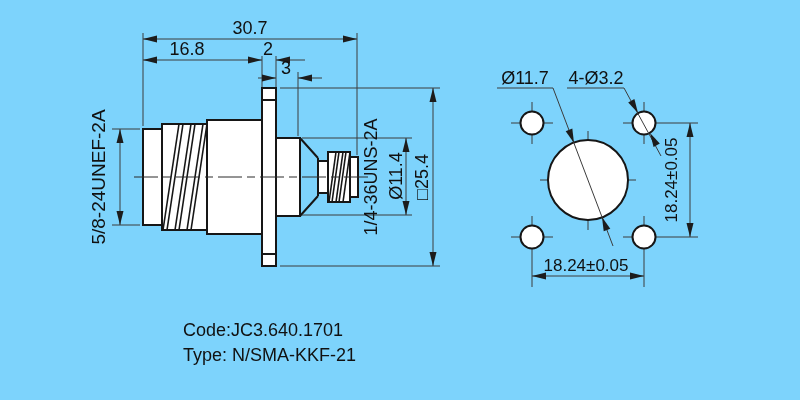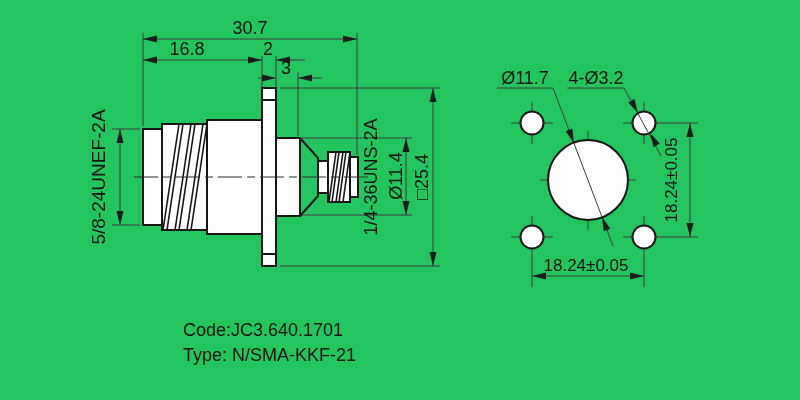--- a/index.html
+++ b/index.html
@@ -1,16 +1,16 @@
 <!DOCTYPE html>
 <html><head>
 <meta charset="utf-8">
 <style>
   html,body{margin:0;padding:0;background:#fff;}
-  .canvas{position:relative;width:800px;height:400px;background:#22c55e;overflow:hidden;}
+  .canvas{position:relative;width:800px;height:400px;background:#7dd3fc;overflow:hidden;}
   svg{display:block;}
   svg text{font-family:"Liberation Sans","DejaVu Sans",sans-serif;fill:#111;}
   .dt{font-size:18px;}
   .dt17{font-size:17px;}
   .dt19{font-size:19px;}
   .tt{font-size:18px;}
   .ol{stroke:#161616;stroke-width:2;fill:none;}
   .olf{stroke:#161616;stroke-width:2;fill:#ffffff;}
   .thr{stroke:#161616;stroke-width:1.6;fill:none;}
   .dim{stroke:#3c3c3c;stroke-width:1;fill:none;}

